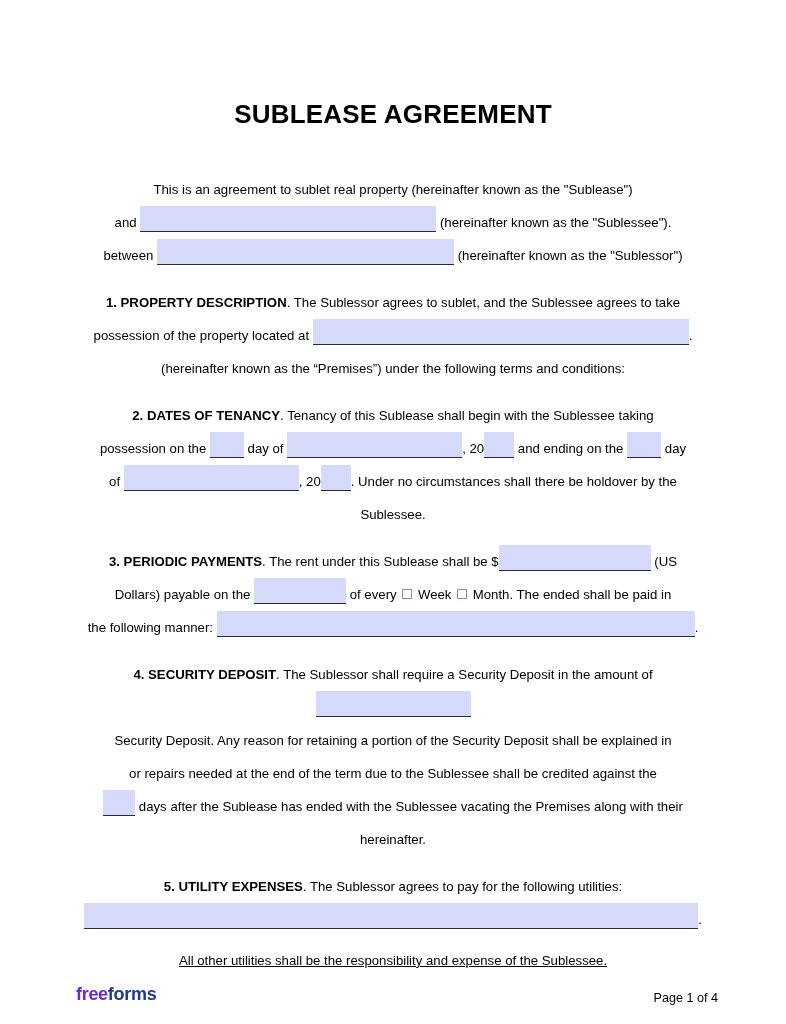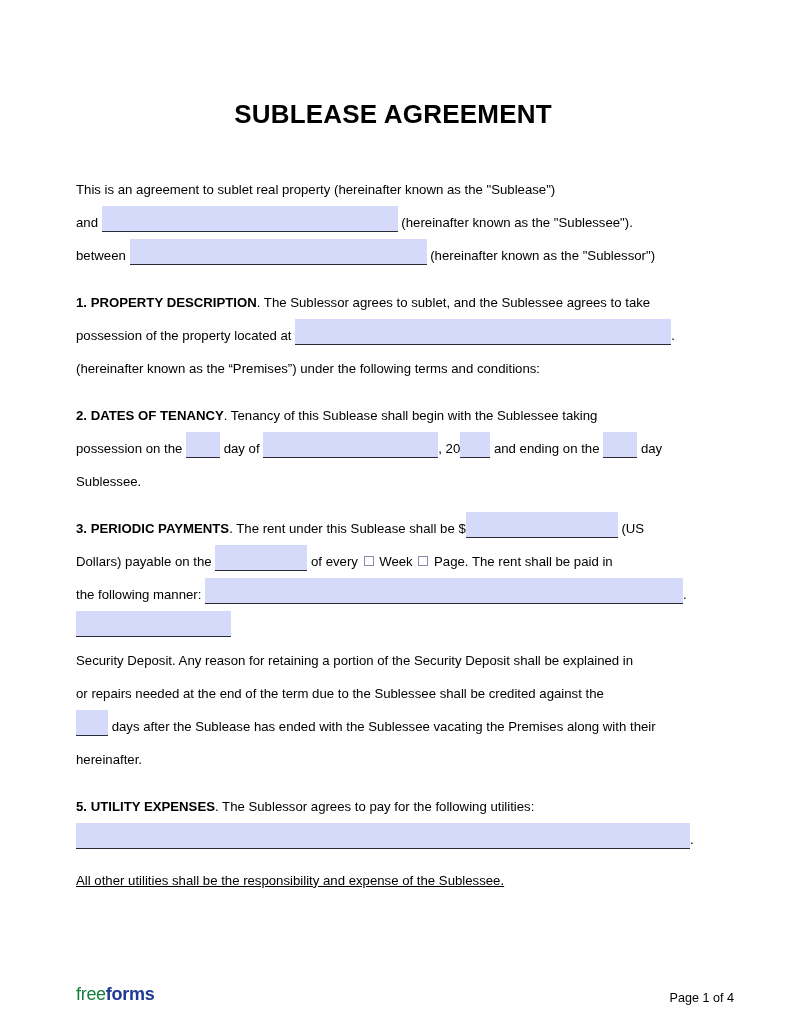--- a/index.html
+++ b/index.html
@@ -32,21 +32,21 @@
     font-size: 26px;
     font-weight: bold;
     letter-spacing: 0.2px;
     margin: 0 0 44px 0;
     line-height: 1.1;
   }
   .para {
     font-size: 13.2px;
     line-height: 33px;
     margin: 0;
-    text-align: left;
+    text-align: center;
   }
   .para.gap-before { margin-top: 14px; }
   .para.gap-small { margin-top: 8px; text-decoration: underline; }
   .sec-num {
     font-weight: bold;
   }
   
   .blank {
     display: inline-block;
     position: relative;
@@ -84,31 +84,31 @@
   }
 
   #footer-logo {
     position: absolute;
     left: 76px;
     top: 944px;
     font-size: 18px;
     letter-spacing: -0.3px;
   }
   #footer-logo .lg-free {
-    color: #15803d;
-    font-weight: normal;
+    color: #6d28d9;
+    font-weight: bold;
   }
   #footer-logo .lg-forms {
     color: #1f3a93;
     font-weight: bold;
     text-align: right;
   }
   #page-number {
     position: absolute;
-    right: 52px;
+    right: 68px;
     top: 951px;
     font-size: 12.6px;
     color: #000000;
     text-align: right;
   }
 </style>
 </head>
 <body>
 
 <div id="page">
@@ -152,42 +152,50 @@
     <p class="para">
       <span>possession on the</span>
       <span class="blank date"></span>
       <span>day of</span>
       <span class="blank month"></span><span>, 20</span><span class="blank year"></span>
       <span>and ending on the</span>
       <span class="blank date"></span>
       <span>day</span>
     </p>
     <p class="para">
+      <span>of</span>
+      <span class="blank month"></span><span>, 20</span><span class="blank year"></span><span>. Under no circumstances shall there be holdover by the</span>
+    </p>
+    <p class="para">
       <span>Sublessee.</span>
     </p>
 
     <p class="para gap-before">
       <span class="sec-num">3.</span>
       <span class="sec-num">PERIODIC PAYMENTS</span><span>. The rent under this Sublease shall be $</span><span class="blank money"></span>
       <span>(US</span>
     </p>
     <p class="para">
       <span>Dollars) payable on the</span>
       <span class="blank day-of"></span>
       <span>of every</span>
       <span class="chk"></span>
       <span>Week</span>
       <span class="chk"></span>
-      <span>Page. The rent shall be paid in</span>
+      <span>Month. The ended shall be paid in</span>
     </p>
     <p class="para">
       <span>the following manner:</span>
       <span class="blank manner"></span><span>.</span>
     </p>
 
+    <p class="para gap-before">
+      <span class="sec-num">4.</span>
+      <span class="sec-num">SECURITY DEPOSIT</span><span>. The Sublessor shall require a Security Deposit in the amount of</span>
+    </p>
     <p class="para">
       <span class="blank deposit"></span>
     </p>
     <p class="para">
       <span>Security Deposit. Any reason for retaining a portion of the Security Deposit shall be explained in</span>
     </p>
     <p class="para">
       <span>or repairs needed at the end of the term due to the Sublessee shall be credited against the</span>
     </p>
     <p class="para">

